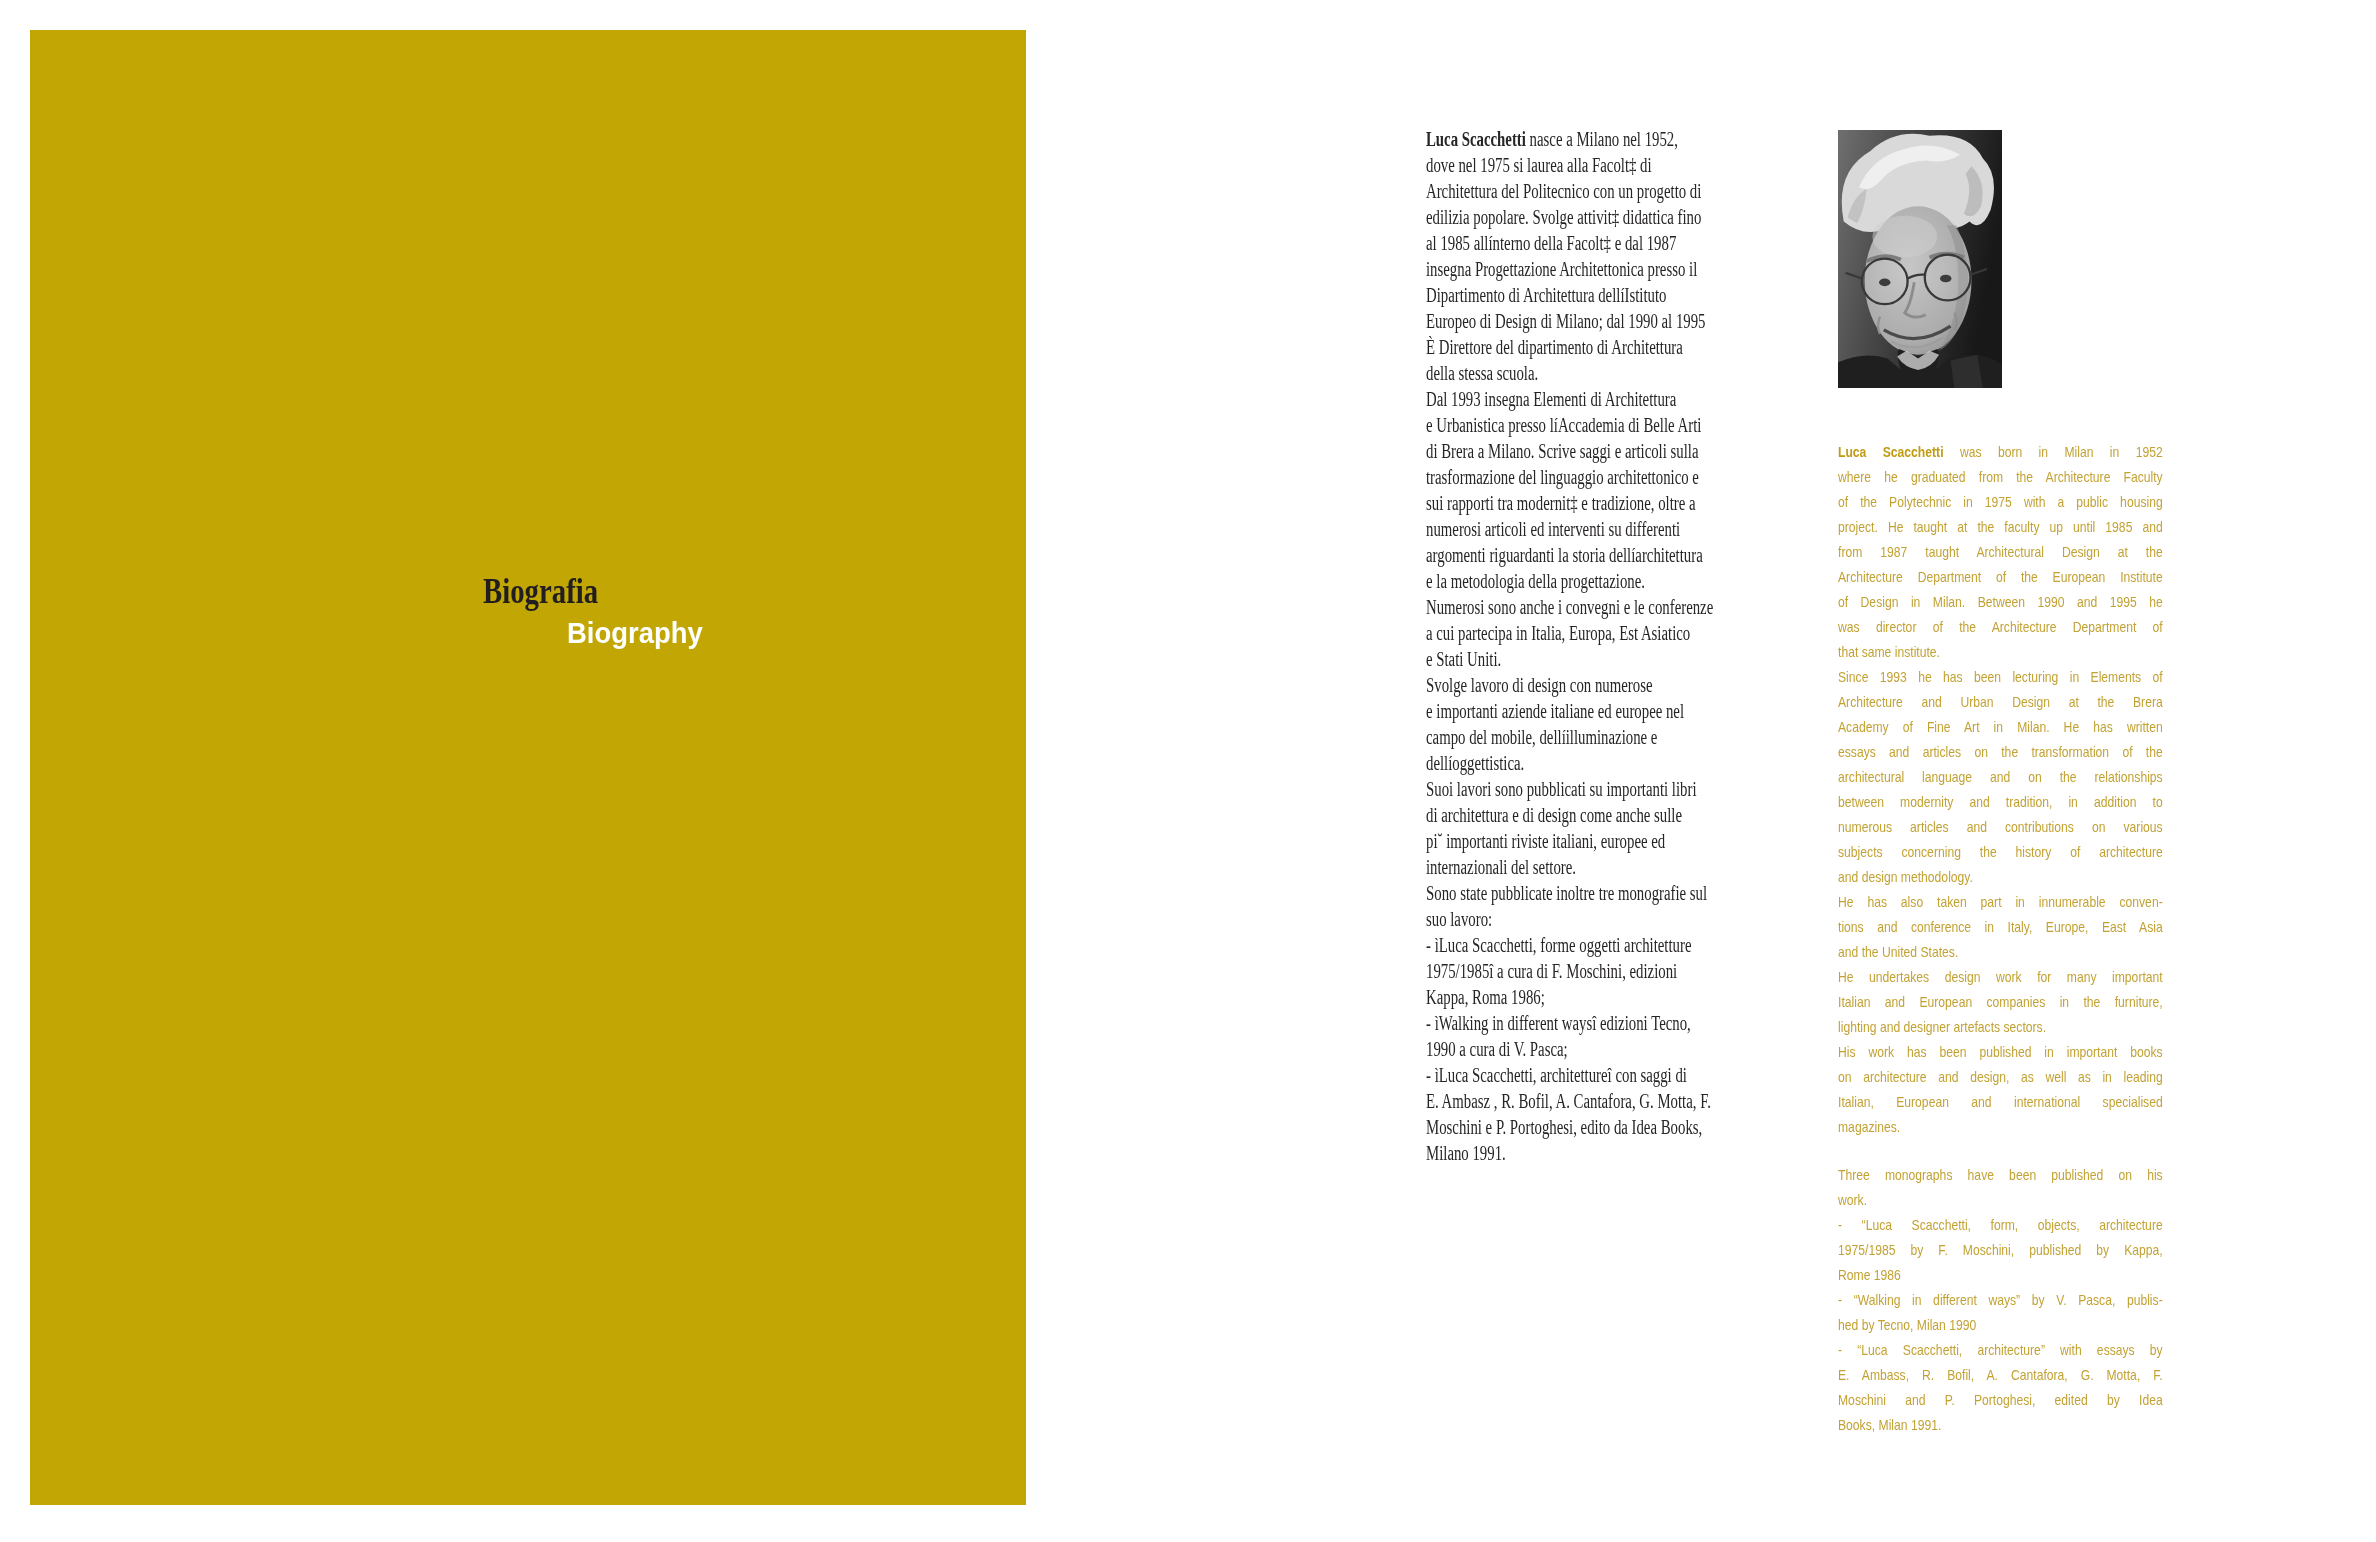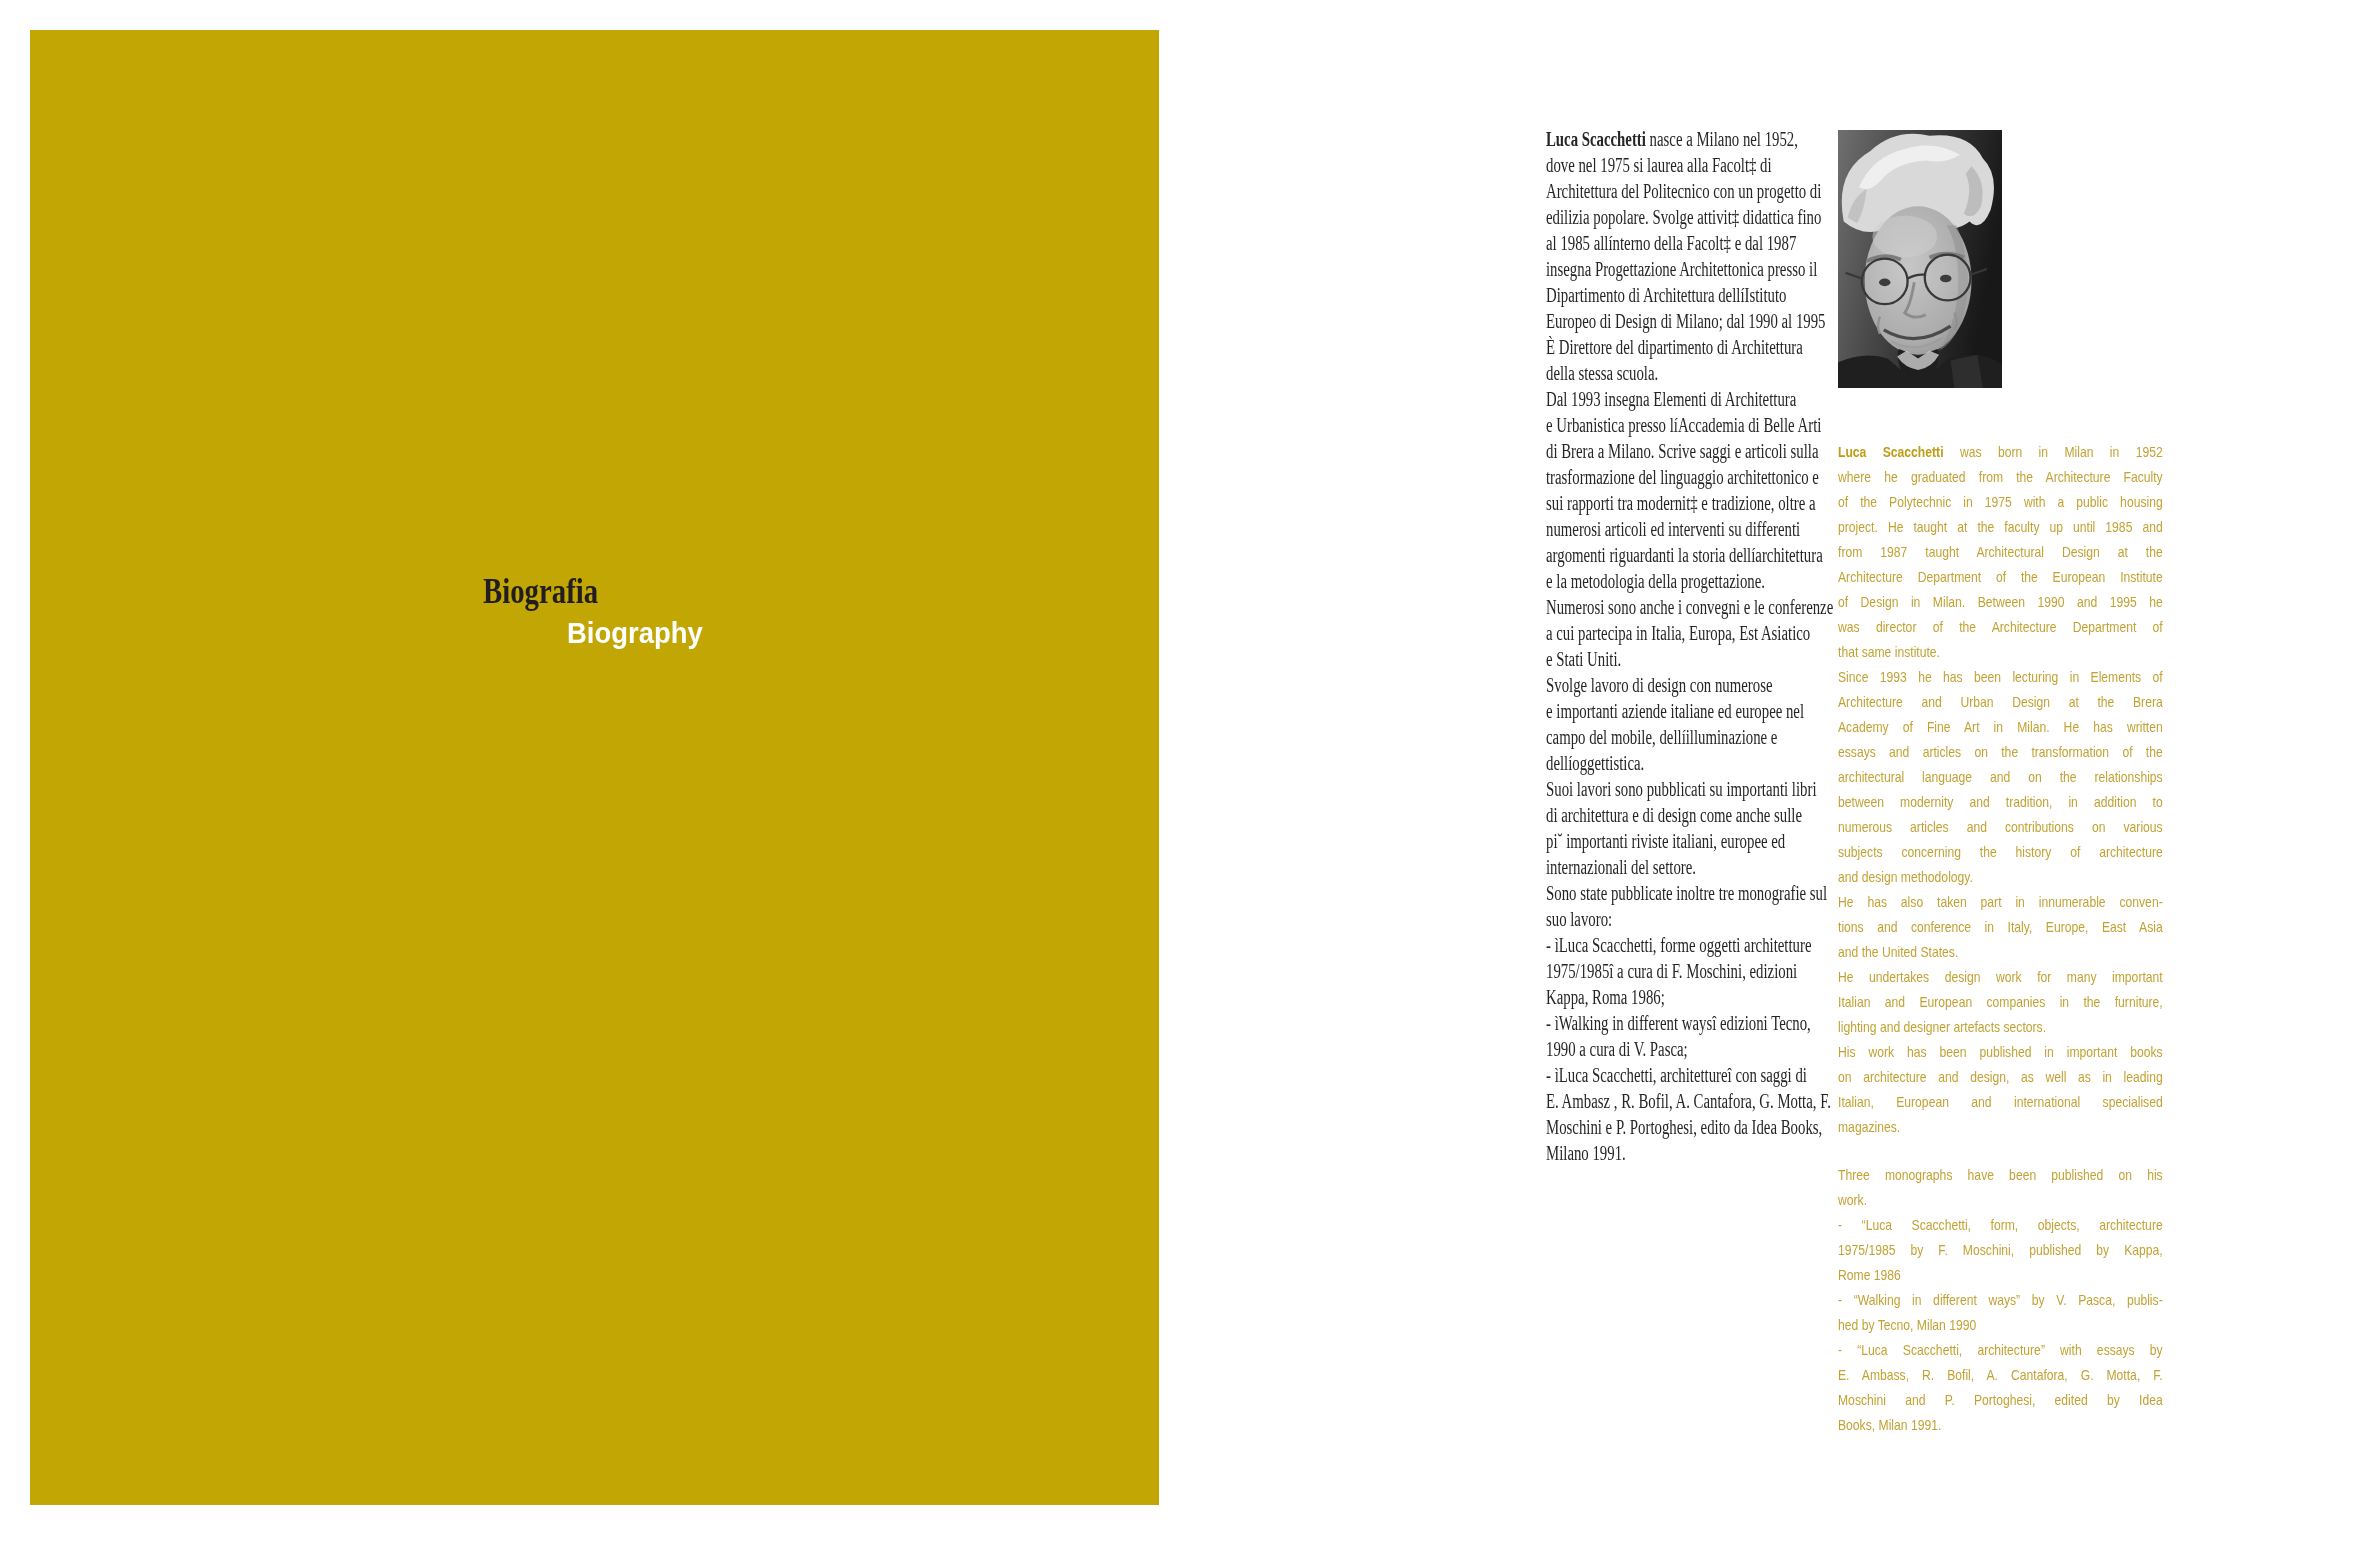--- a/index.html
+++ b/index.html
@@ -2,34 +2,34 @@
 <html style="font-size:15px"><head>
 <meta charset="utf-8">
 <style>
   html,body{margin:0;padding:0;background:#ffffff;}
   body{width:2377px;height:1543px;position:relative;overflow:hidden;
        font-family:"Liberation Sans", sans-serif;}
 
   .spread{position:absolute;inset:0;background:#ffffff;}
 
   
-  .left-page{position:absolute;left:30px;top:30px;width:1129px;height:1475px;
+  .left-page{position:absolute;left:30px;top:30px;width:996px;height:1475px;
              background:#c2a704;}
   .title-it{position:absolute;left:453px;top:543px;
             font-family:"Liberation Serif", serif;font-weight:bold;font-size:36px;
             line-height:1;color:#221e1f;transform:scaleX(.80);transform-origin:0 0;
             white-space:nowrap;}
   .title-en{position:absolute;left:537px;top:588px;
             font-family:"Liberation Sans", sans-serif;font-weight:bold;font-size:29.5px;
             line-height:1;color:#ffffff;transform:scaleX(.93);transform-origin:0 0;
             white-space:nowrap;}
 
   
   .col{position:absolute;}
-  .it-col{left:1546px;top:126px;width:347px;color:#272425;}
+  .it-col{left:1426px;top:126px;width:347px;color:#272425;}
   .en-col{left:1838px;top:440px;width:325px;color:#c2a233;}
 
   .it-col .bioline{font-family:"Liberation Serif", serif;font-size:20px;
                    line-height:26px;height:26px;white-space:nowrap;
                    width:466px;transform:scaleX(.74);transform-origin:0 0;
                    text-align:left;}
   .en-col .bioline{font-family:"Liberation Sans", sans-serif;font-size:14.3px;
                    line-height:25px;height:25px;
                    width:382px;transform:scaleX(.85);transform-origin:0 0;
                    text-align:justify;text-align-last:justify;}

